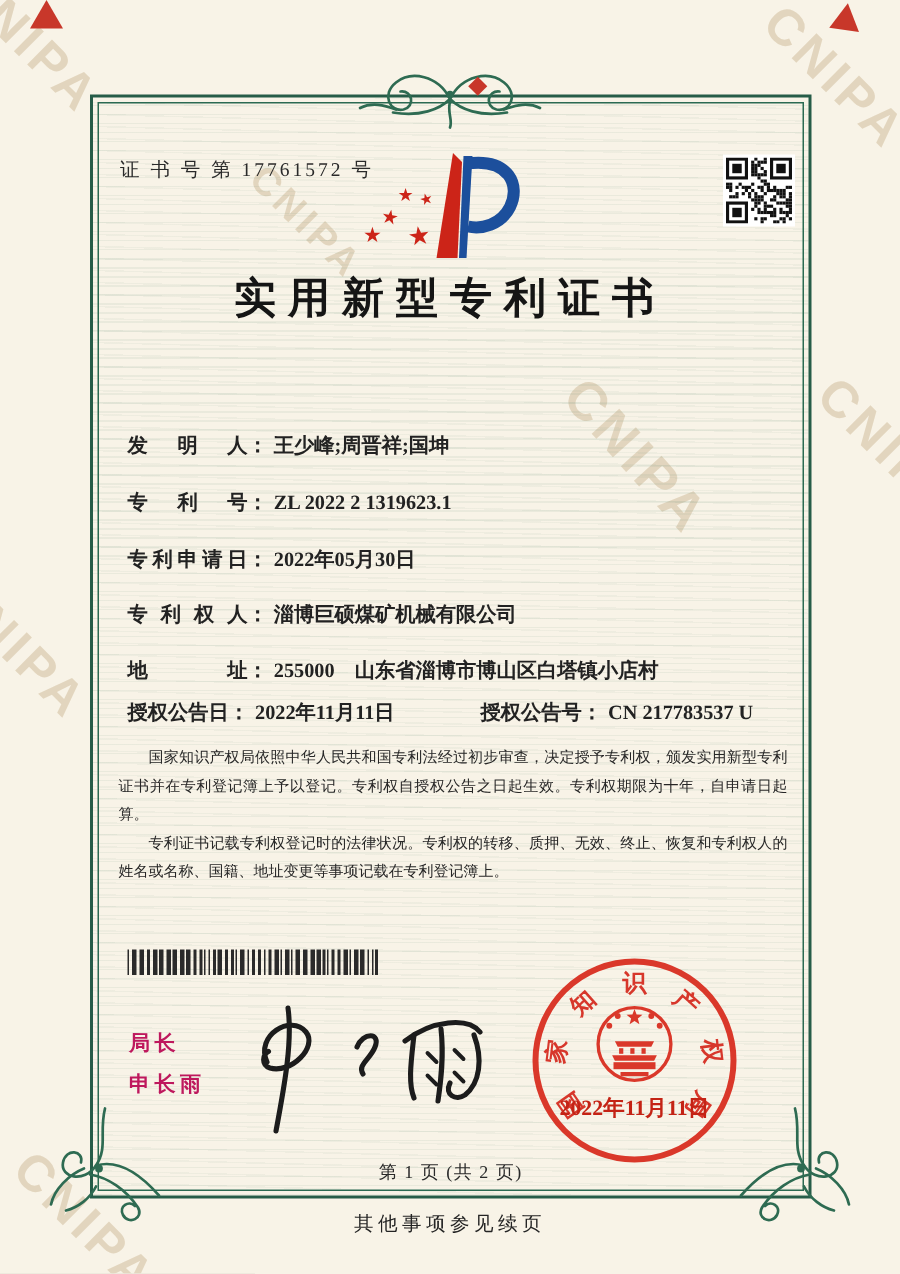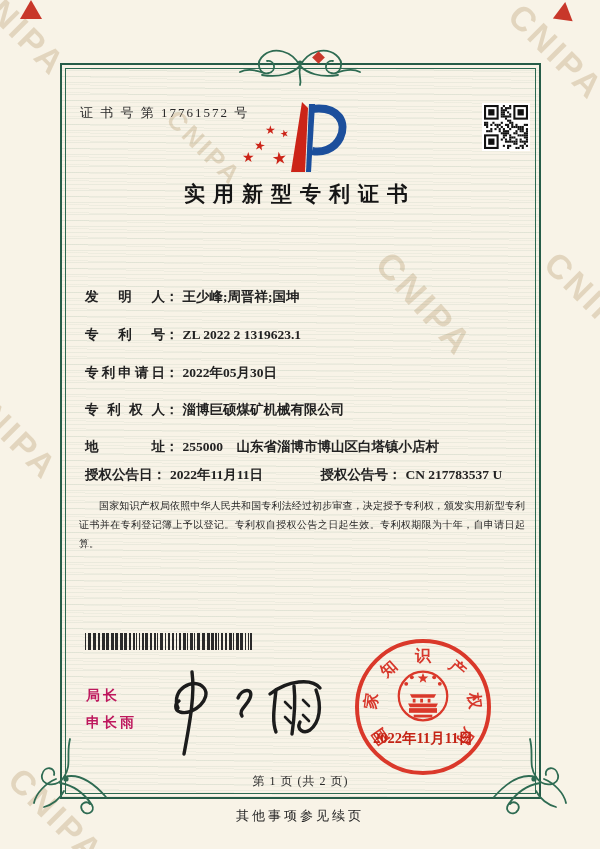--- a/index.html
+++ b/index.html
@@ -32,21 +32,21 @@
   .flourish{position:absolute;z-index:3;pointer-events:none;}
   
   #cert-number{position:absolute;left:80px;top:104px;z-index:4;font-size:13px;letter-spacing:2px;color:#2a2a2a;}
   #qr{position:absolute;left:482px;top:103px;width:48px;height:48px;z-index:4;background:#fff;padding:2px;}
   
   #logo{position:absolute;left:244px;top:94px;width:112px;height:86px;z-index:4;}
   #logo .star{position:absolute;color:#cc2418;line-height:1;font-family:"DejaVu Sans",sans-serif;}
   
   #title{
     position:absolute;left:0;top:180px;width:100%;z-index:4;text-align:center;
-    font-size:21px;font-weight:bold;letter-spacing:8px;color:#151515;
+    font-size:28px;font-weight:bold;letter-spacing:8px;color:#151515;
   }
   
   .field-row{position:absolute;left:85px;z-index:4;font-size:13.5px;font-weight:600;color:#222;white-space:nowrap;}
   .f-label{display:inline-block;width:80px;text-align:justify;text-align-last:justify;}
   .f-colon{display:inline-block;margin-right:4px;}
   .grant-group{display:inline-block;}
   
   #paragraphs{position:absolute;left:79px;top:496px;width:446px;z-index:4;}
   #paragraphs p{margin:0;font-size:10px;line-height:19px;text-indent:2em;text-align:justify;color:#262626;font-weight:500;}
   
@@ -290,20 +290,21 @@
     <span class="grant-group">
       <span>授权公告日</span><span class="f-colon">：</span><span>2022年11月11日</span>
     </span>
     <span class="grant-group" style="margin-left:54px;">
       <span>授权公告号</span><span class="f-colon">：</span><span>CN 217783537 U</span>
     </span>
   </div>
 
   <div id="paragraphs">
     <p>国家知识产权局依照中华人民共和国专利法经过初步审查，决定授予专利权，颁发实用新型专利证书并在专利登记簿上予以登记。专利权自授权公告之日起生效。专利权期限为十年，自申请日起算。</p>
+    <p>专利证书记载专利权登记时的法律状况。专利权的转移、质押、无效、终止、恢复和专利权人的姓名或名称、国籍、地址变更等事项记载在专利登记簿上。</p>
   </div>
 
   <div id="barcode">
       <i style="width: 1px; background: rgb(42, 42, 42); margin-right: 2px;"></i>
       <i style="width: 3px; background: rgb(42, 42, 42); margin-right: 2px;"></i>
       <i style="width: 3px; background: rgb(42, 42, 42); margin-right: 2px;"></i>
       <i style="width: 2px; background: rgb(42, 42, 42); margin-right: 2px;"></i>
       <i style="width: 3px; background: rgb(42, 42, 42); margin-right: 1px;"></i>
       <i style="width: 3px; background: rgb(42, 42, 42); margin-right: 2px;"></i>
       <i style="width: 3px; background: rgb(42, 42, 42); margin-right: 1px;"></i>

